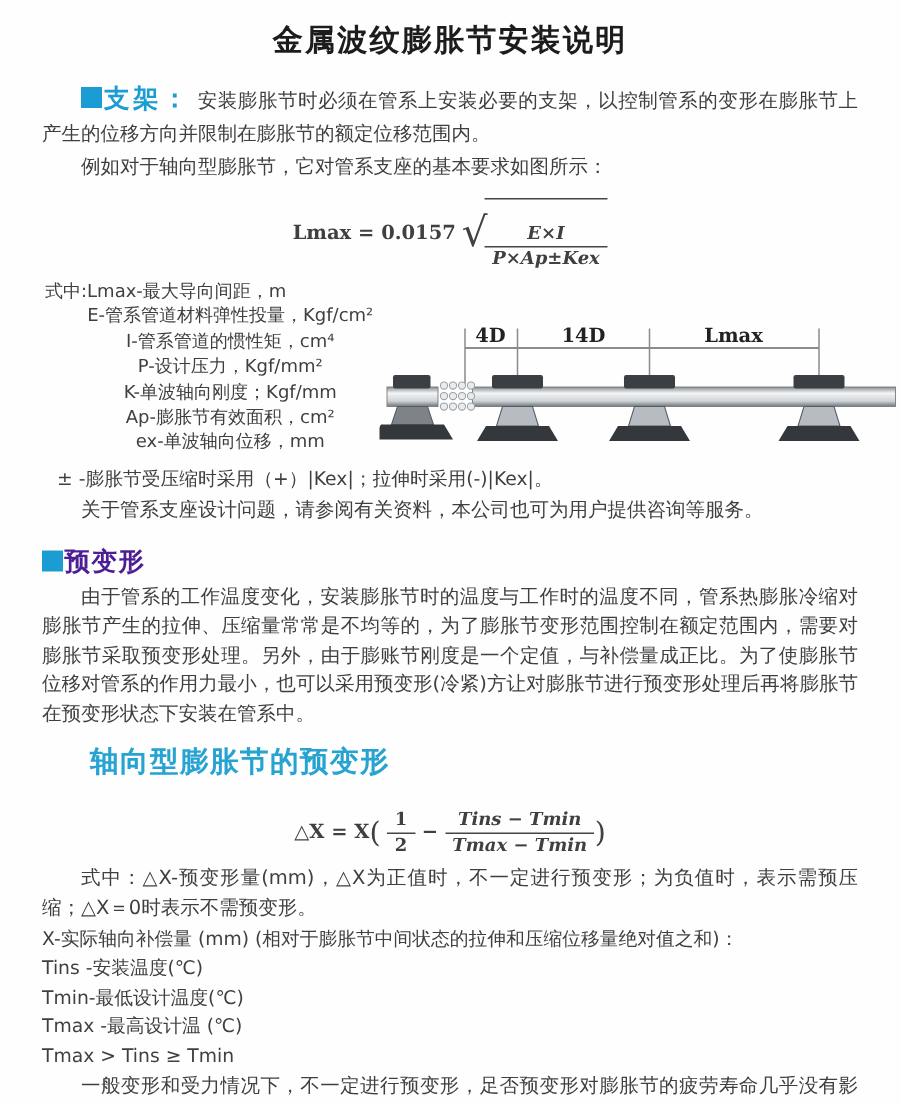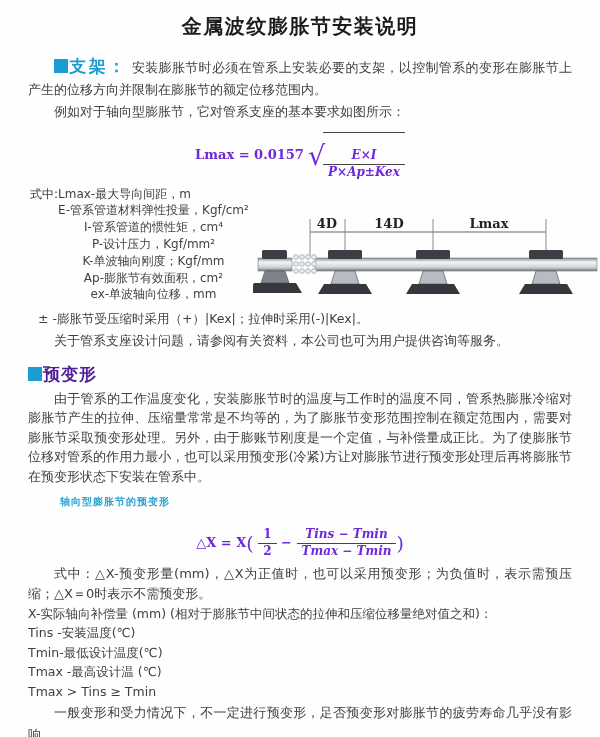--- a/index.html
+++ b/index.html
@@ -14,40 +14,40 @@
     font-size:20px;font-weight:bold;color:#1c1c1c;letter-spacing:1.5px;line-height:27px;
   }
   .sq{display:inline-block;width:14px;height:14px;background:#1b9cd3;vertical-align:-1px;margin-right:1px;}
   .sec-head-inline{font-size:17px;font-weight:bold;color:#1b9cd3;letter-spacing:2px;}
   .para{margin:0;font-size:13px;line-height:22px;text-align:justify;}
   .p-first{margin-top:15px;text-indent:26px;}
   .ind2{text-indent:2em;}
   .ml2{margin-left:2em;}
   .formula{
     text-align:center;font-family:"DejaVu Serif","Liberation Serif",serif;
-    font-weight:bold;font-size:13px;color:#6d28d9;
+    font-weight:bold;font-size:13px;color:#404040;
   }
   .f1{margin-top:9px;}
   .frac{display:inline-block;vertical-align:middle;text-align:center;font-size:12px;line-height:1.15;}
   .frac .num{display:block;padding:0 5px 1px;}
   .frac .den{display:block;border-top:1px solid #444;padding:1px 5px 0;}
   .it{font-style:italic;}
   .sqrt-sign{font-size:27px;font-weight:normal;vertical-align:middle;line-height:1;margin:0 -2px 0 4px;}
   .radicand{display:inline-block;border-top:1.4px solid #444;vertical-align:middle;padding-top:16px;}
   .paren{font-size:19px;font-weight:normal;vertical-align:middle;}
   .row{display:flex;margin-top:6px;}
   .defs{width:225px;flex:none;font-size:12px;line-height:16.8px;}
   .defs .d0{margin-left:2px;}
   .defs .di{margin-left:26px;text-align:center;}
   .diagram-wrap{flex:1;padding-top:26px;}
   .pm-note{margin:5px 0 0 10px;font-size:12.5px;line-height:20px;}
   .consult{margin-top:1px;}
   .sec-head2{margin:11px 0 0 0;font-size:17px;font-weight:bold;color:#4c1d95;letter-spacing:1px;}
   .body2{margin-top:3px;line-height:19.5px;}
-  .sub-head{margin:9px 0 0 32px;font-size:10px;font-weight:bold;color:#27a3d2;letter-spacing:1px;}
+  .sub-head{margin:9px 0 0 32px;font-size:19px;font-weight:bold;color:#27a3d2;letter-spacing:1px;}
   .sub-head.lat{margin-left:4px;}
   .f2{margin-top:19px;}
   .def2{margin:0;font-size:12.5px;line-height:19.6px;}
   .where{margin-top:5px;line-height:20px;}
   svg text{font-family:"DejaVu Serif","Liberation Serif",serif;font-weight:bold;font-size:13px;fill:#222;}
 </style>
 </head>
 <body>
 
 <div class="page">
@@ -144,21 +144,21 @@
 
   <h3 class="sub-head">轴向型膨胀节的预变形</h3>
 
   <div class="formula f2">
     <span>△X = X</span><span class="paren">(</span>
     <span class="frac"><span class="num">1</span><span class="den">2</span></span>
     <span>−</span>
     <span class="frac"><span class="num it">Tins − Tmin</span><span class="den it">Tmax − Tmin</span></span><span class="paren">)</span>
   </div>
 
-  <p class="para ind2 where">式中：△X-预变形量(mm)，△X为正值时，也可以采用预变形；为负值时，表示需预压缩；△X＝0时表示不需预变形。</p>
+  <p class="para ind2 where">式中：△X-预变形量(mm)，△X为正值时，不一定进行预变形；为负值时，表示需预压缩；△X＝0时表示不需预变形。</p>
   <p class="def2 ml2">X-实际轴向补偿量 (mm) (相对于膨胀节中间状态的拉伸和压缩位移量绝对值之和)：</p>
   <p class="def2 ml2">Tins -安装温度(℃)</p>
   <p class="def2 ml2">Tmin-最低设计温度(℃)</p>
   <p class="def2 ml2">Tmax -最高设计温 (℃)</p>
   <p class="def2 ml2">Tmax &gt; Tins ≥ Tmin</p>
   <p class="para ind2">一般变形和受力情况下，不一定进行预变形，足否预变形对膨胀节的疲劳寿命几乎没有影响。</p>
 
   <h3 class="sub-head lat">横向型膨胀节的预变形-冷紧</h3>
 
 </div>

